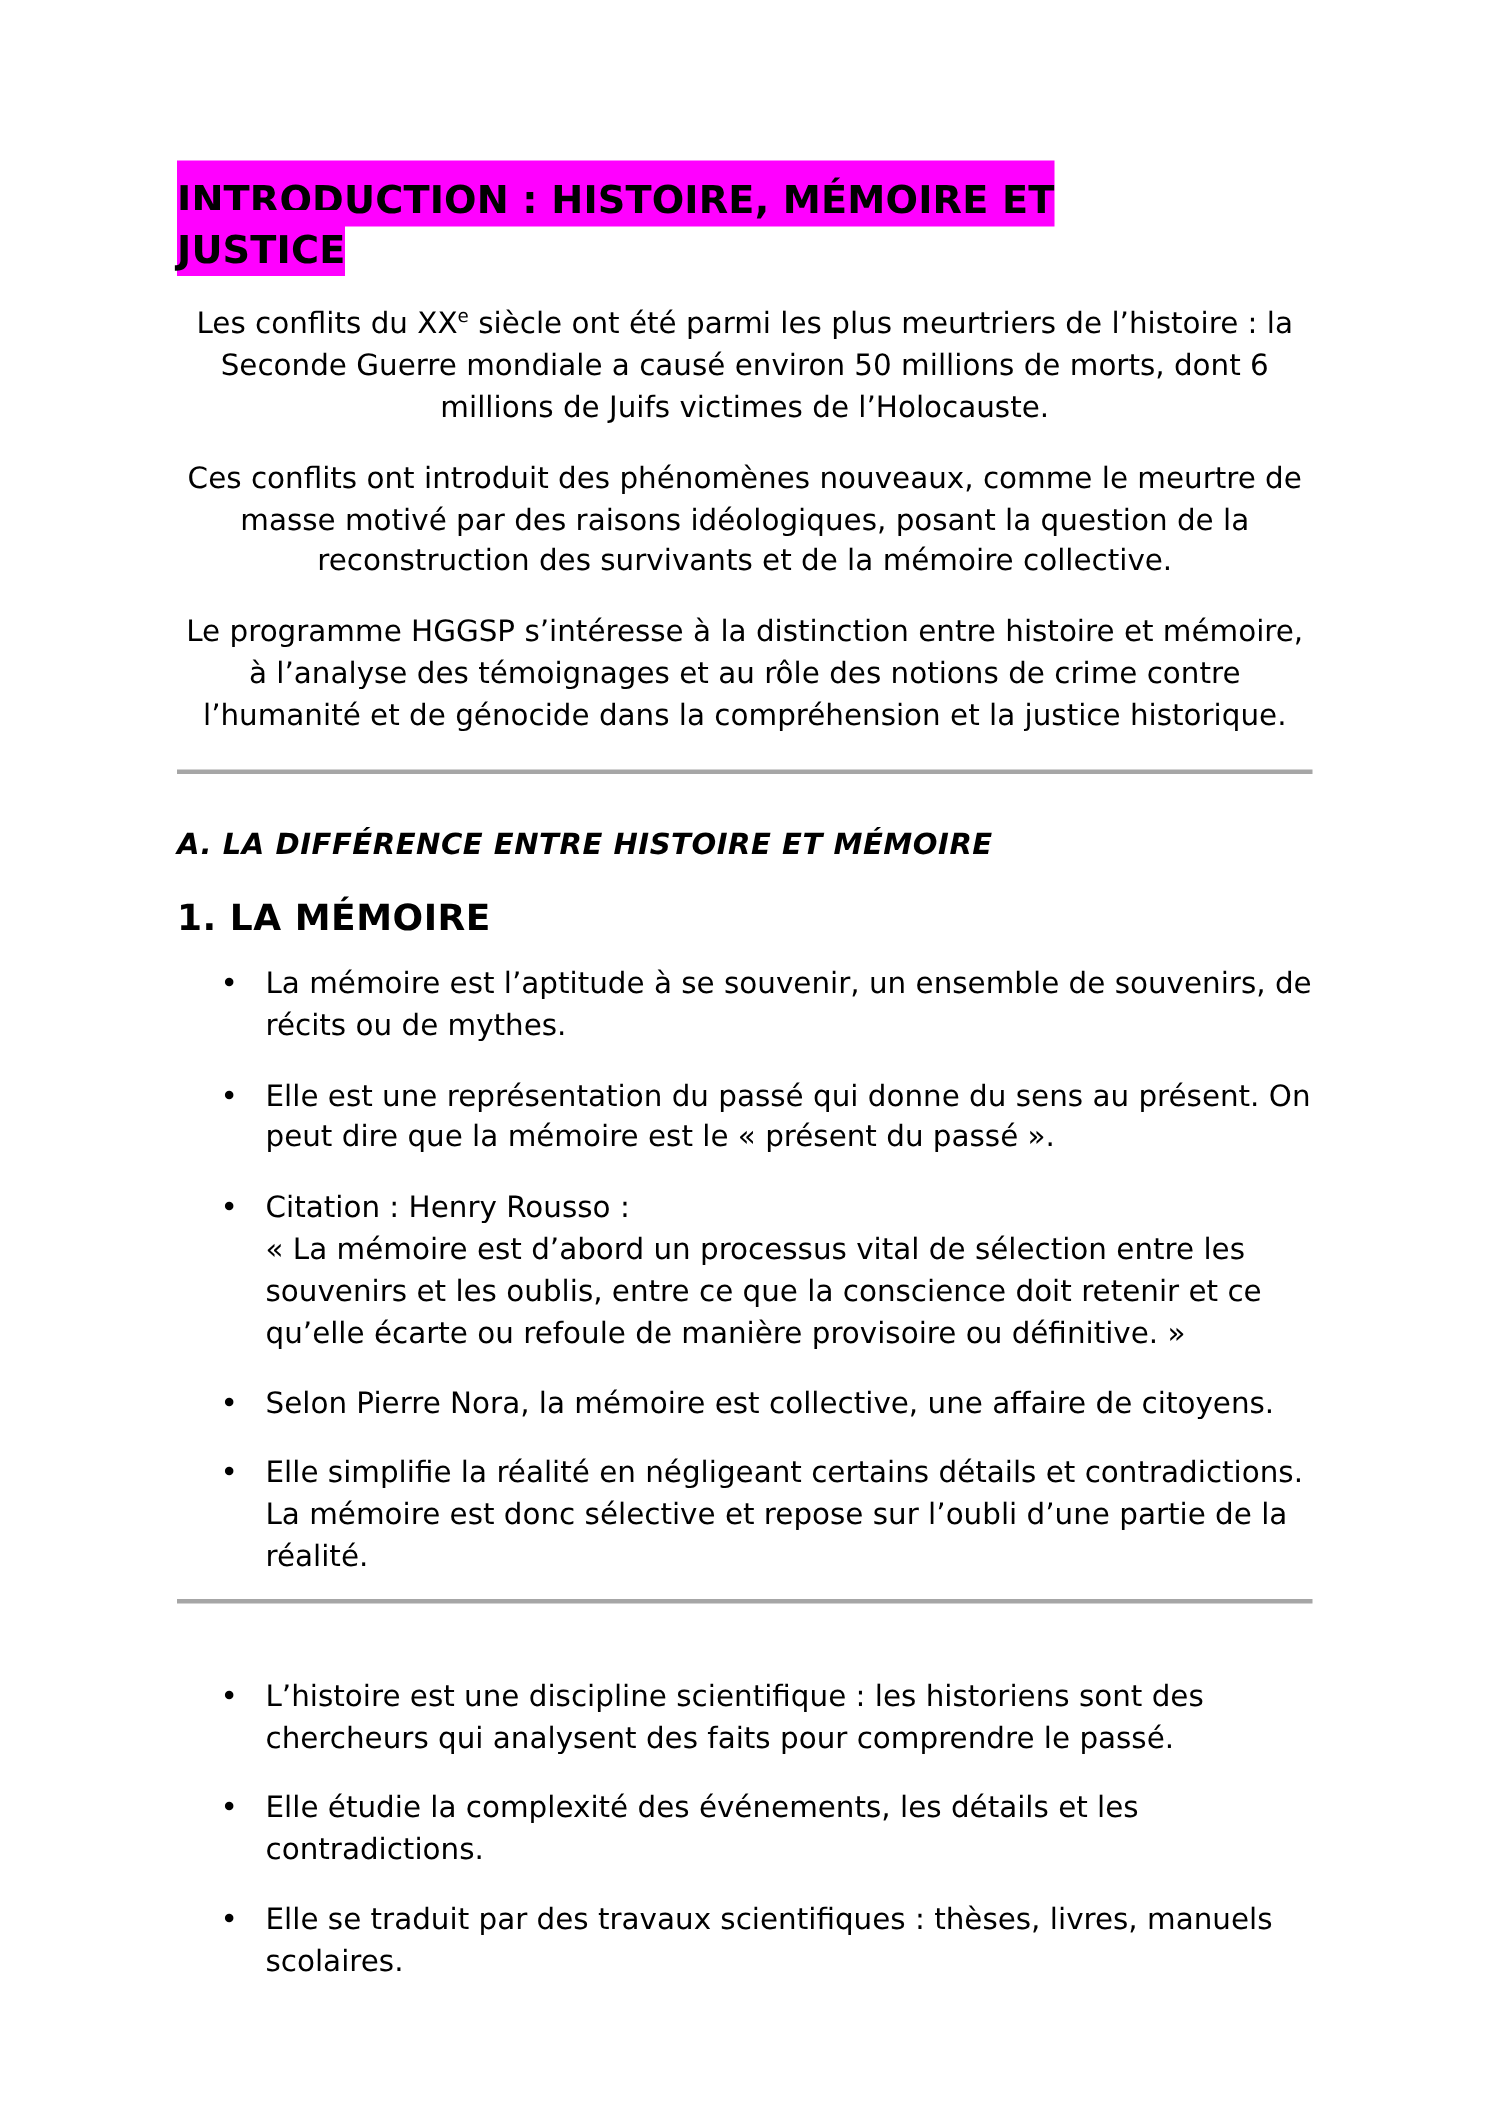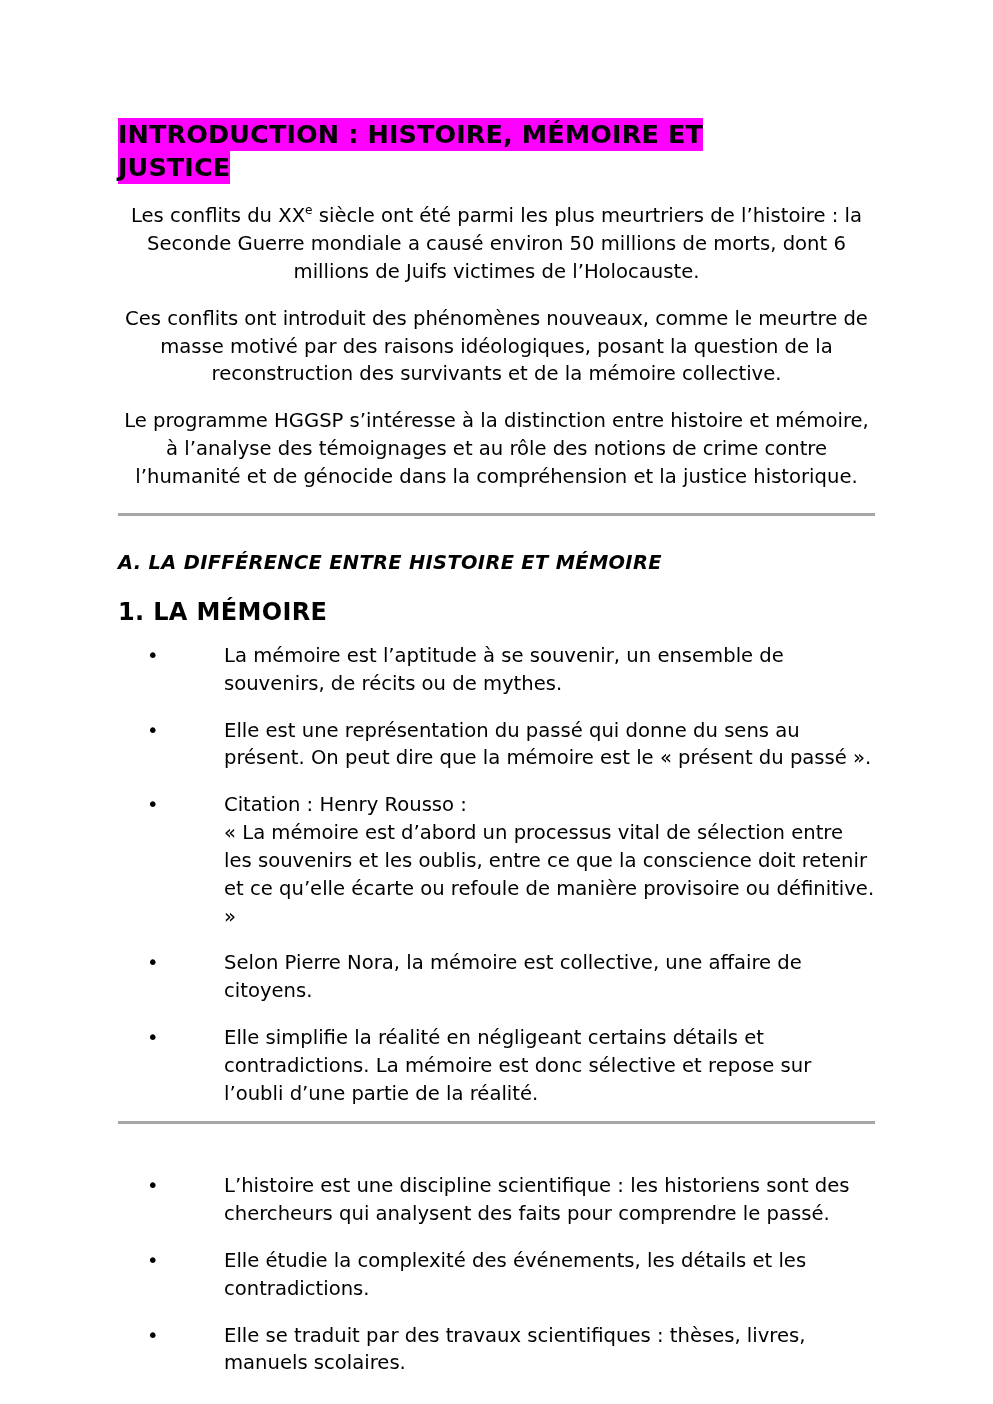--- a/index.html
+++ b/index.html
@@ -32,21 +32,21 @@
     font-weight: bold;
     line-height: 1.30;
     letter-spacing: 0.1px;
     max-width: 690px;
   }
   .doc-title .hl {
     background: #ff00ff;
     color: #000000;
     box-decoration-break: clone;
     -webkit-box-decoration-break: clone;
-    padding: 1px 0 2px 0;
+    padding: 12px 0 2px 0;
   }
 
   
   .para {
     margin: 0 0 19px 0;
     font-size: 19.6px;
     line-height: 1.42;
     max-width: 760px;
     text-align: center;
   }
@@ -104,21 +104,20 @@
   }
   ul.bullets > li .bullet-dot {
     position: absolute;
     left: 29px;
     top: 0;
     font-size: 19.6px;
     line-height: 1.42;
   }
   .li-line {
     display: block;
-    margin-left: 47px;
   }
 
   .section-block {
     margin-bottom: 0;
   }
 </style>
 </head>
 <body>
 
 <div class="page">

